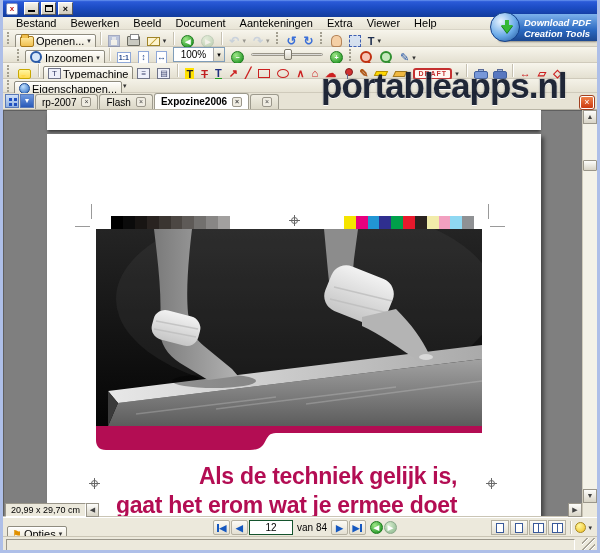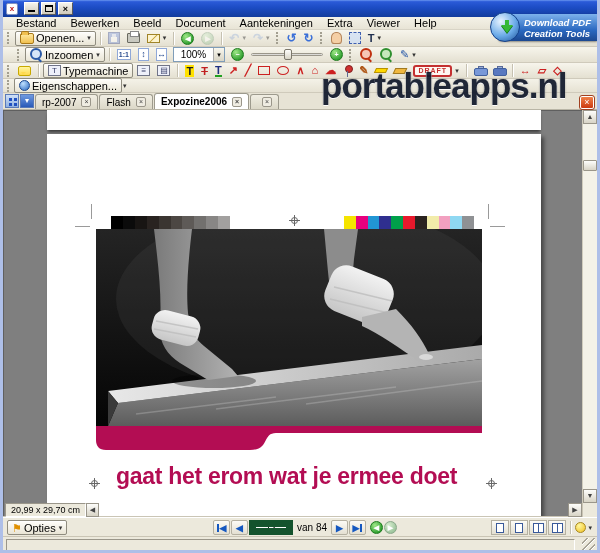--- a/index.html
+++ b/index.html
@@ -26,21 +26,21 @@
   .menubar{top:17px;height:13px;background:linear-gradient(#f4f2e8,#e8e4d6);display:flex;align-items:center;padding-left:6px;border-bottom:1px solid #d8d4c6;}
   .mitem{padding:0 7px;line-height:13px;font-size:11px;cursor:default;}
 
   
   .tbrow{display:flex;align-items:center;background:linear-gradient(#f7f5ec,#e4e0d1);border-bottom:1px solid #cfcabb;padding-left:2px;gap:1px;}
   .tb1{top:30px;height:17px;}
   .tb2{top:47px;height:16px;padding-left:12px;}
   .tb3{top:63px;height:16px;}
   .grip{width:5px;height:12px;border-left:2px dotted #a39f90;margin:0 2px;}
   .sep{width:1px;height:13px;background:#c6c1b1;box-shadow:1px 0 0 #fff;margin:0 3px;}
-  .tbtn{height:15px;display:flex;align-items:center;padding:0 2px;border:1px solid transparent;border-radius:2px;gap:2px;}
+  .tbtn{height:15px;display:flex;align-items:center;padding:0 2px;border:1px solid transparent;border-radius:2px;gap:2px;margin-top:6px;}
   .tbtn.raised{border:1px solid #8f8c7f;background:linear-gradient(#fffefb,#e9e5d5);box-shadow:inset 0 1px 0 #fff;padding:0 4px;}
   .tbtn.disabled{opacity:.45;}
   .lbl{font-size:11px;white-space:nowrap;}
   .caret{font-size:7px;color:#333;margin-left:1px;}
 
   
   .ic{display:inline-flex;align-items:center;justify-content:center;}
   .i-folder{width:14px;height:11px;background:linear-gradient(#ffe9a0,#f0c050);border:1px solid #a87818;border-radius:2px;position:relative;}
   .i-folder:before{content:"";position:absolute;top:-3px;left:0;width:6px;height:3px;background:#f0c050;border:1px solid #a87818;border-bottom:none;border-radius:2px 2px 0 0;}
   .i-disk{width:12px;height:12px;background:#8098d8;border:1px solid #4a5a98;position:relative;}
@@ -148,21 +148,21 @@
 
   
   .statusbar{top:517px;height:19px;background:#ece9dc;border-top:1px solid #fff;box-shadow:0 -1px 0 #cac5b5;}
   .opties{position:absolute;left:4px;top:2px;}
   .flag{color:#e09000;font-size:11px;line-height:12px;}
   .nav{position:absolute;left:210px;top:2px;display:flex;align-items:center;gap:1px;}
   .nbtn{min-width:17px;height:15px;display:flex;align-items:center;justify-content:center;color:#1558c0;font-size:9px;font-weight:bold;
     border:1px solid #b5b1a2;border-radius:2px;background:linear-gradient(#fcfbf6,#e4e0d2);}
   .nbtn .bar{border-left:2px solid #1558c0;height:8px;margin-right:1px;}
   .nbtn .bar2{border-left:2px solid #1558c0;height:8px;margin-left:1px;}
-  .pageinput{width:44px;height:15px;border:7px solid #14532d;text-align:center;font-size:10px;font-family:"Liberation Sans",sans-serif;padding:0;}
+  .pageinput{width:44px;height:15px;border:1px solid #14532d;text-align:center;font-size:10px;font-family:"Liberation Sans",sans-serif;padding:0;}
   .vanlbl{font-size:10px;padding:0 3px;}
   .rightcluster{position:absolute;right:5px;top:2px;display:flex;align-items:center;gap:1px;}
   .laybtn{width:18px;height:15px;border:1px solid #b5b1a2;background:linear-gradient(#fcfbf6,#e4e0d2);display:flex;align-items:center;justify-content:center;}
   .pgi{width:8px;height:10px;background:#fff;border:1px solid #3a5a9a;}
   .pgi.cont{background:linear-gradient(#fff 45%,#3a5a9a 45%,#3a5a9a 55%,#fff 55%);}
   .pgi.two{width:11px;background:linear-gradient(90deg,#fff 42%,#3a5a9a 42%,#3a5a9a 58%,#fff 58%);}
   .pgi.twocont{width:11px;background:linear-gradient(90deg,#fff 42%,#3a5a9a 42%,#3a5a9a 58%,#fff 58%),linear-gradient(#fff 45%,#3a5a9a 45%,#3a5a9a 55%,#fff 55%);background-blend-mode:multiply;}
   .smiley{width:11px;height:11px;border-radius:50%;background:radial-gradient(circle at 35% 30%,#fff8a0,#f0c020);border:1px solid #a88820;}
 
   
@@ -497,20 +497,21 @@
       </svg>
 
       <svg class="ribbon accent" viewBox="0 0 386 24" preserveAspectRatio="none" style="color: rgb(179, 13, 83);">
         <path d="M0,0 H386 V7 H180 C166,7 174,24 154,24 H10 C3,24 0,20 0,14 Z" fill="currentColor"></path>
       </svg>
 
       <div class="reg" style="left:42px;top:344px;"></div>
       <div class="reg" style="left:439px;top:344px;"></div>
 
       <div class="slogan accent" style="color: rgb(179, 13, 83);">
+        <div>Als de techniek gelijk is,</div>
         <div>gaat het erom wat je ermee doet</div>
       </div>
     </div>
 
     <div class="vscroll">
       <div class="sbtn" style="top:0;">▲</div>
       <div class="vthumb"></div>
       <div class="sbtn" style="bottom:0;">▼</div>
     </div>
 

